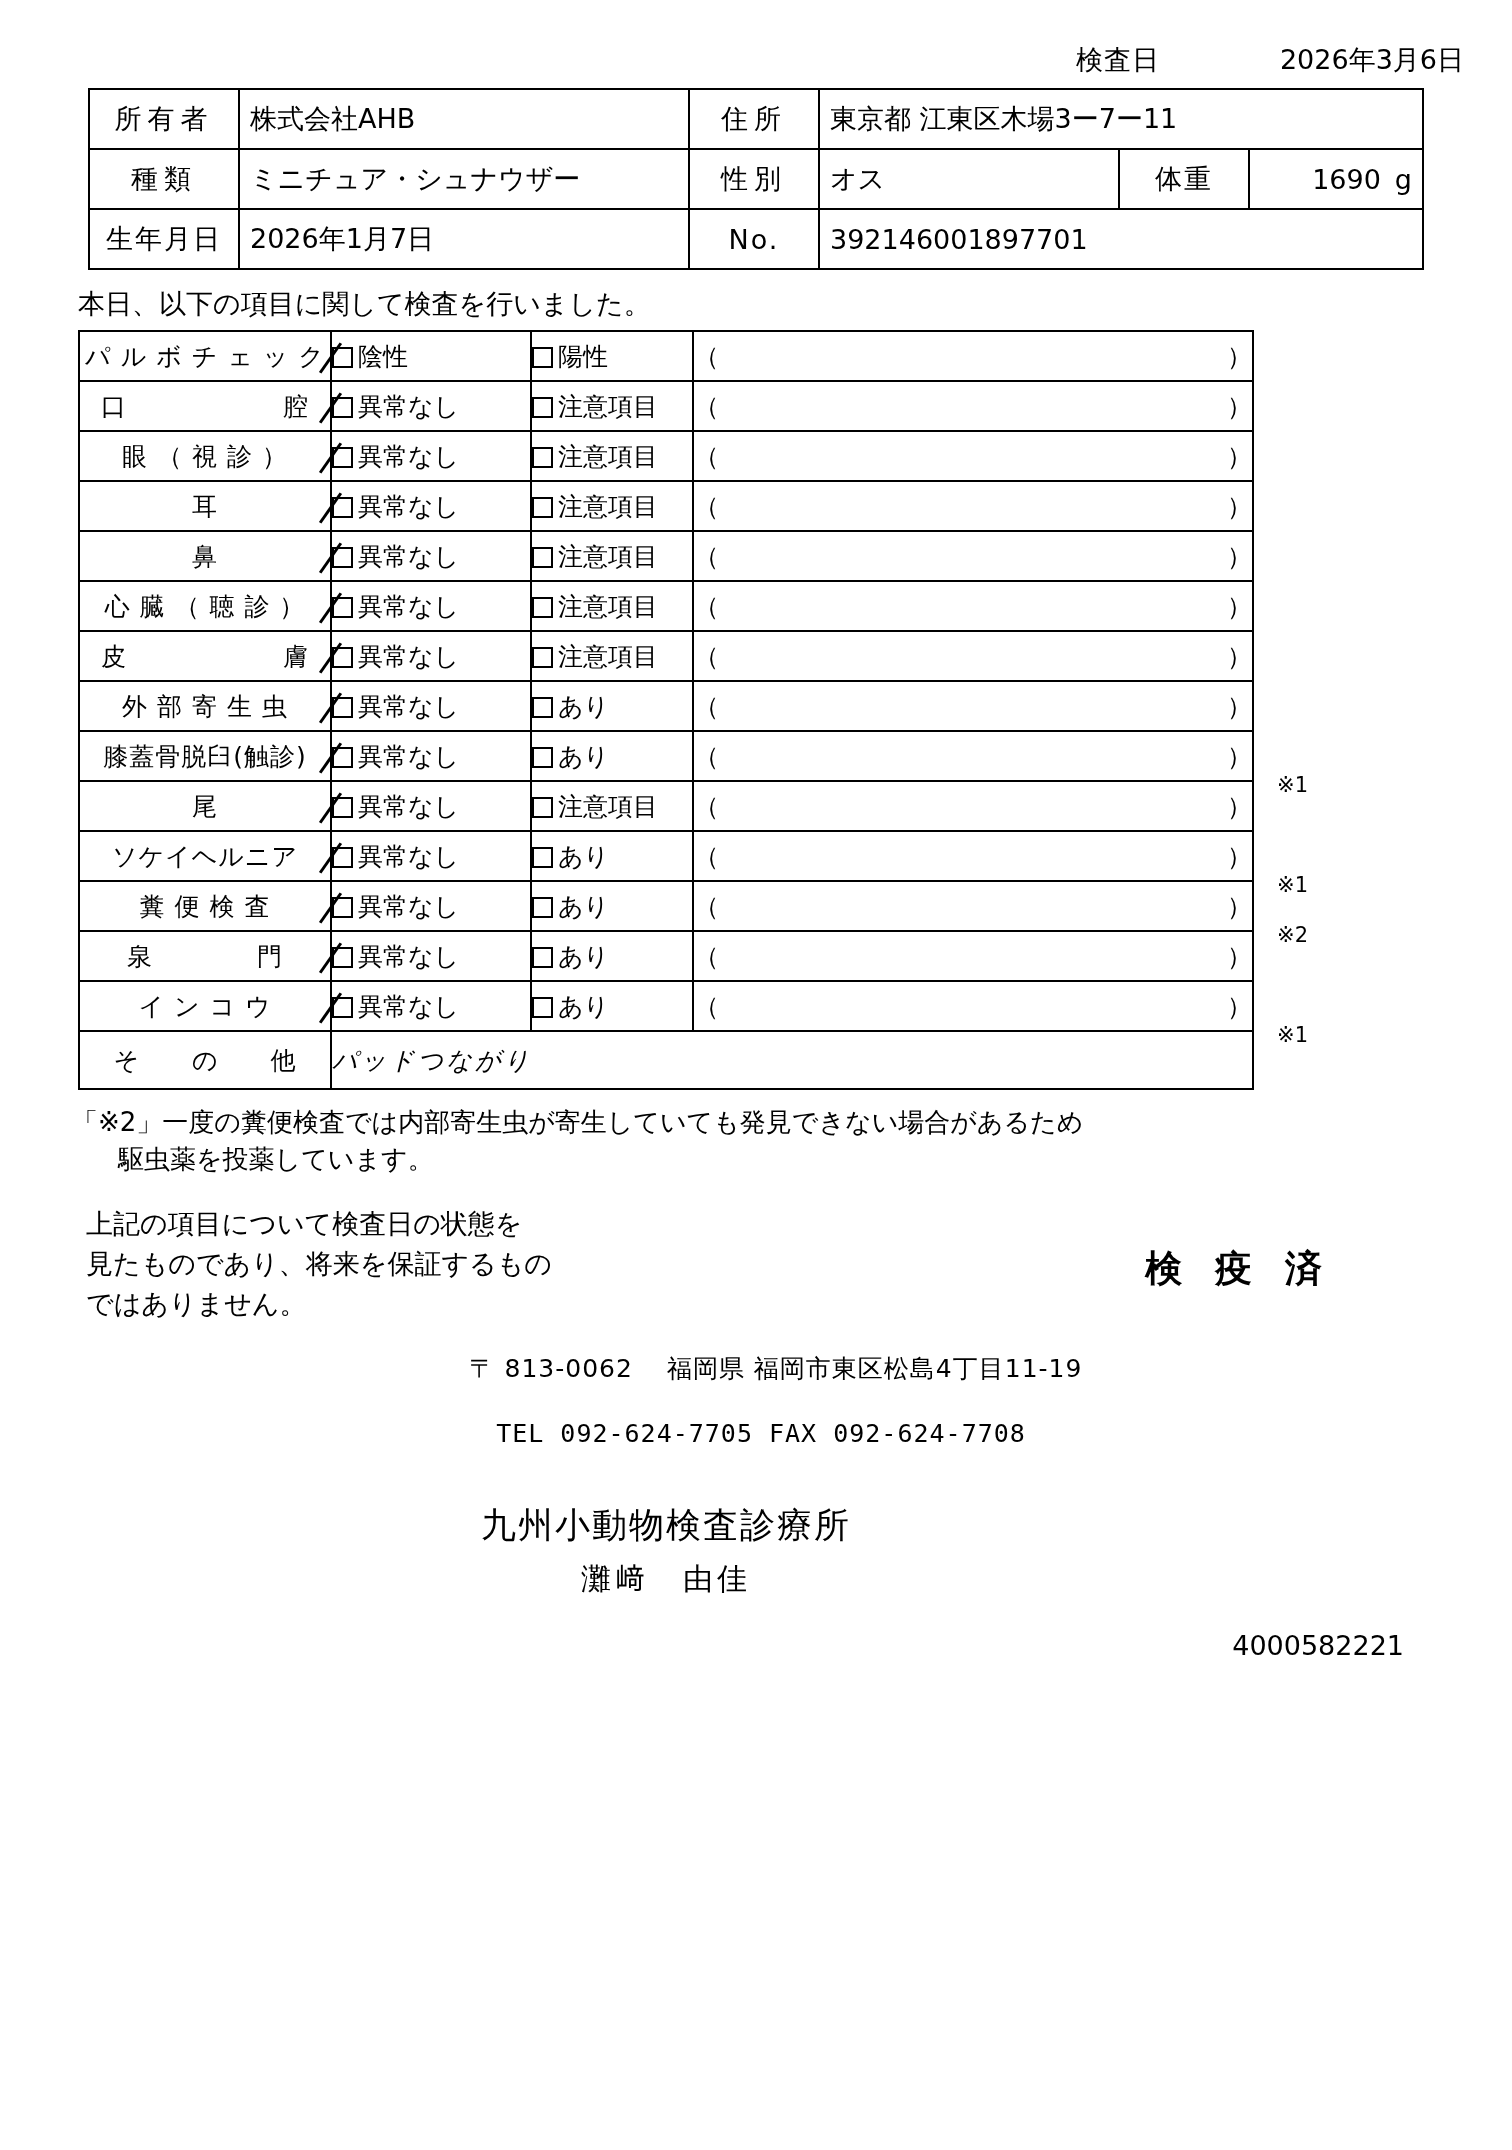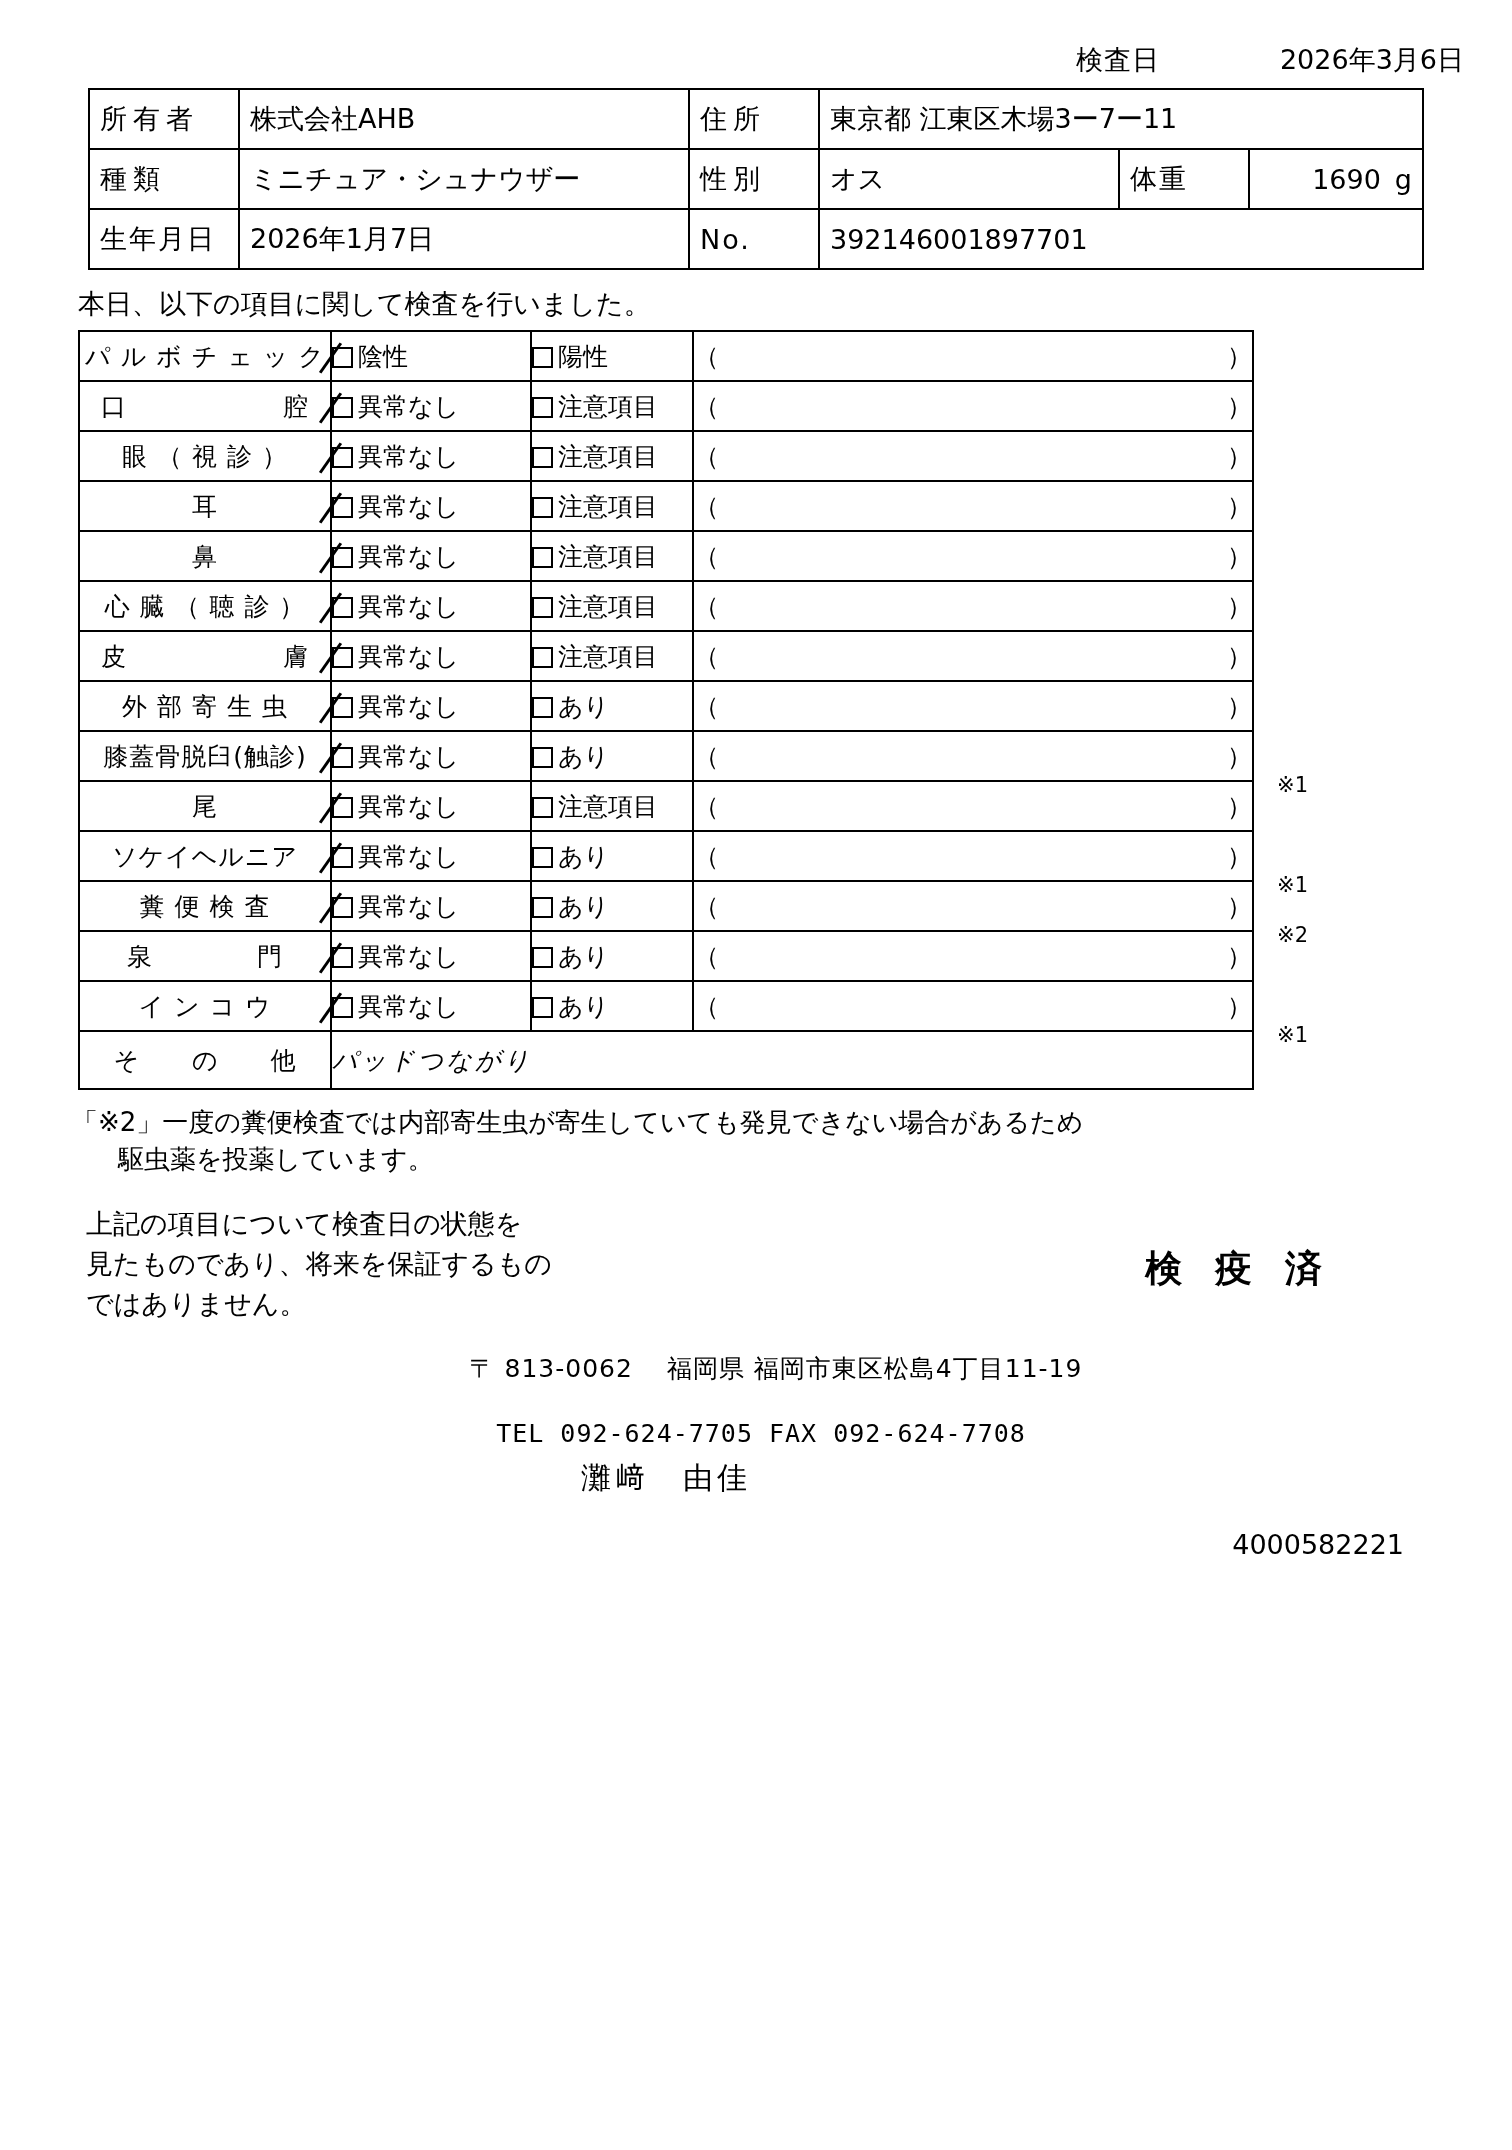--- a/index.html
+++ b/index.html
@@ -61,20 +61,21 @@
     font-family: "DejaVu Sans", sans-serif;
   }
   .hdr-table td {
     border: 2px solid #000;
     height: 58px;
     font-size: 27px;
     padding: 0 10px;
     vertical-align: middle;
   }
   .hdr-label {
+    text-align: center;
     letter-spacing: 6px;
     width: 150px;
   }
   .hdr-label.tight { letter-spacing: 2px; }
   .hdr-val {
     text-align: left;
     padding-left: 14px;
   }
   .unit-cell {
     text-align: right;
@@ -475,17 +476,18 @@
     <div class="disclaimer">
         <div>上記の項目について検査日の状態を</div>
         <div>見たものであり、将来を保証するもの</div>
         <div>ではありません。</div>
       </div>
     <div class="stamp">検 疫 済</div>
     <div class="addr">
       <span class="zip">〒 813-0062</span><span>福岡県 福岡市東区松島4丁目11-19</span>
     </div>
     <div class="tel">TEL 092-624-7705  FAX 092-624-7708</div>
+    <div class="clinic">九州小動物検査診療所</div>
     <div class="person">灘﨑　由佳</div>
     <div class="docnum">4000582221</div>
   </div>
 
 </div>
 
 </body></html>

